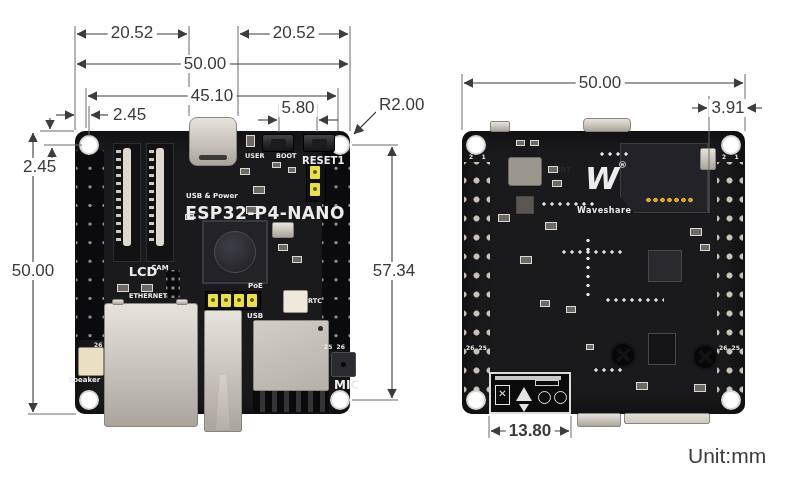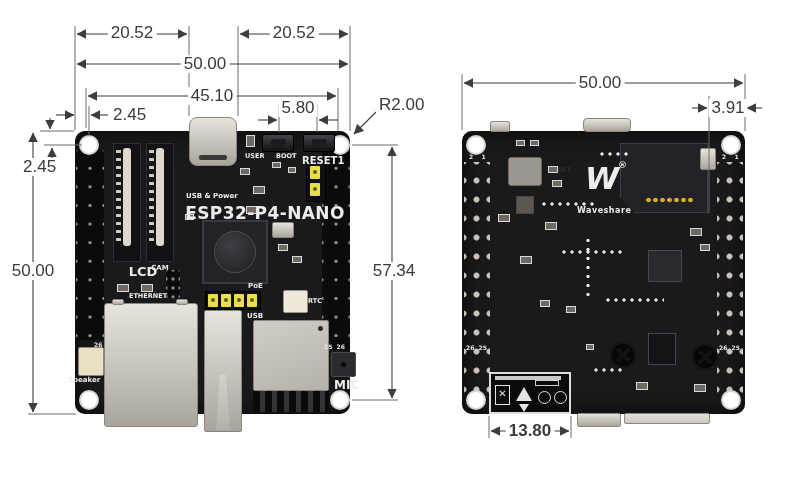--- a/index.html
+++ b/index.html
@@ -268,14 +268,15 @@
   <div class="dim-label cx" style="left:212px;top:87px;">45.10</div>
   <div class="dim-label" style="left:110px;top:106px;">2.45</div>
   <div class="dim-label cx" style="left:298px;top:99px;">5.80</div>
   <div class="dim-label" style="left:376px;top:96px;">R2.00</div>
   <div class="dim-label" style="left:20px;top:158px;">2.45</div>
   <div class="dim-label cx" style="left:33px;top:262px;">50.00</div>
   <div class="dim-label cx" style="left:394px;top:262px;">57.34</div>
   <div class="dim-label cx" style="left:600px;top:74px;">50.00</div>
   <div class="dim-label cx" style="left:728px;top:99px;">3.91</div>
   <div class="dim-label cx" style="left:530px;top:422px;font-weight:bold;">13.80</div>
+  <div class="unit" style="left:688px;top:444px;">Unit:mm</div>
 
 </div>
 
 </body></html>

